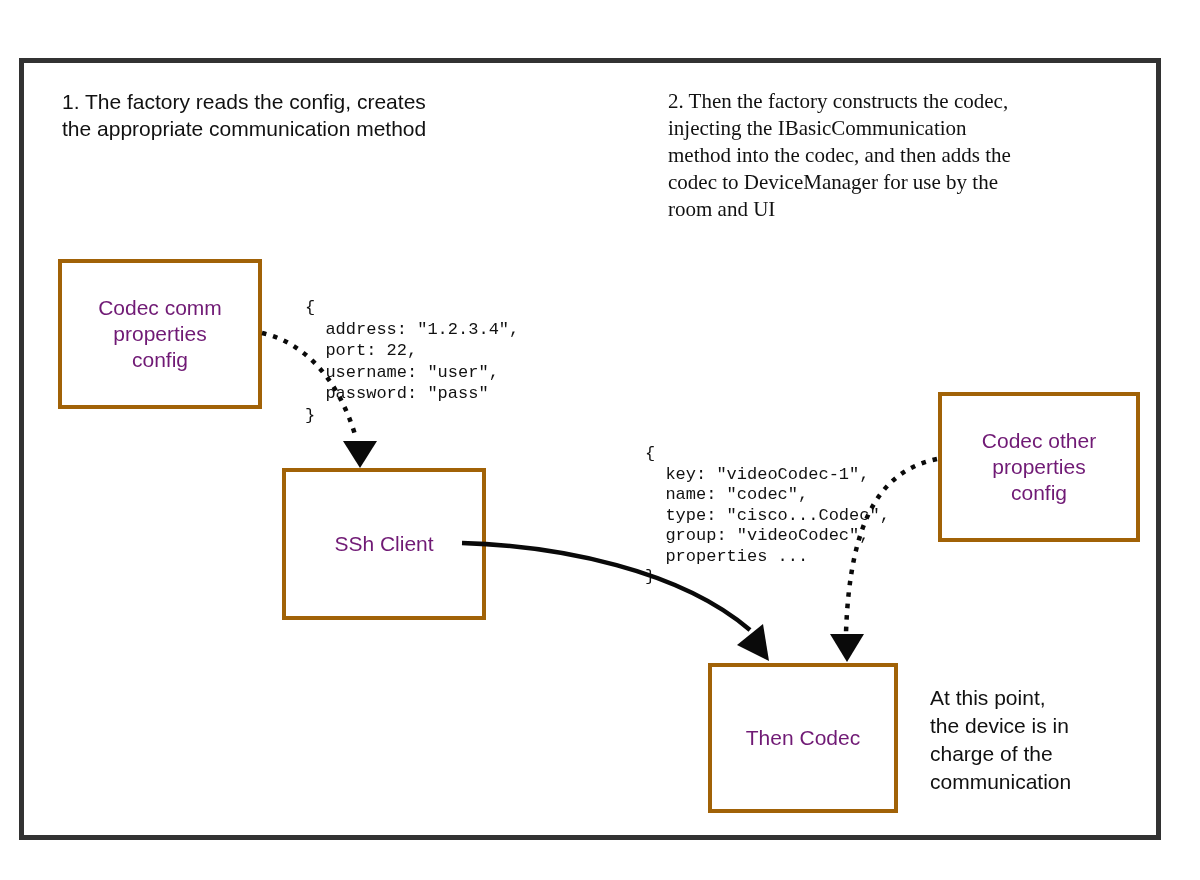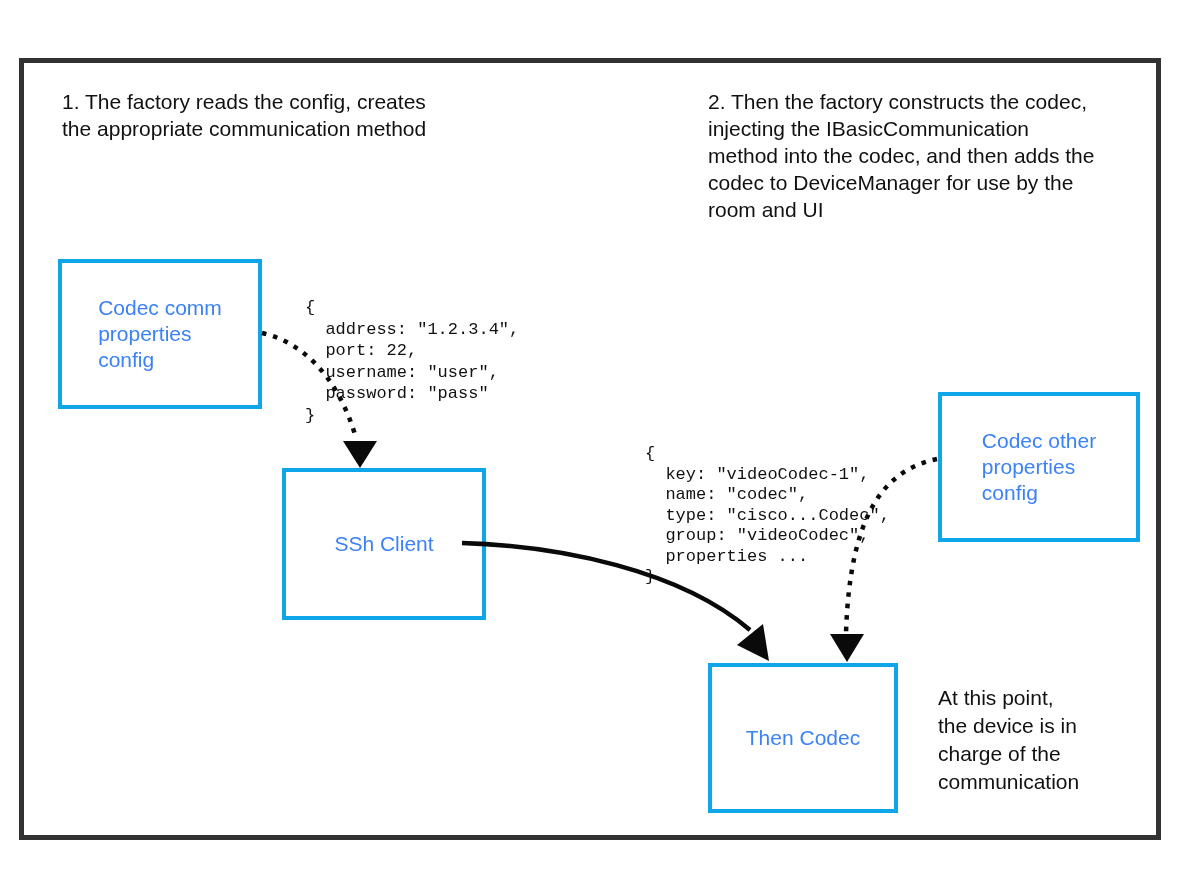--- a/index.html
+++ b/index.html
@@ -27,35 +27,35 @@
     background: #ffffff;
   }
   .note {
     position: absolute;
     font-size: 21px;
     line-height: 27px;
     white-space: pre-line;
     color: #111111;
   }
   .note-step1 { left: 62px;  top: 88px; }
-  .note-step2 { left: 708px; top: 88px; }
-  .note-result { left: 930px; top: 684px; line-height: 28px; margin-left: 8px; }
+  .note-step2 { left: 668px; top: 88px; font-family: Liberation Serif, serif; }
+  .note-result { left: 930px; top: 684px; line-height: 28px; }
   .dbox {
     position: absolute;
-    border: 4px solid #0ea5e9;
+    border: 4px solid #a16207;
     background: #ffffff;
     box-sizing: border-box;
     display: flex;
     align-items: center;
     justify-content: center;
-    text-align: left;
+    text-align: center;
     font-size: 21px;
     line-height: 26px;
     white-space: pre-line;
-    color: #3b82f6;
+    color: #701a75;
     z-index: 2;
   }
   .box-codec-comm  { left: 58px;  top: 259px; width: 204px; height: 150px; }
   .box-ssh-client  { left: 258px; top: 468px; width: 204px; height: 152px; margin-left: 24px; }
   .box-codec-other { left: 938px; top: 385px; width: 202px; height: 150px; margin-top: 7px; }
   .box-cisco-codec { left: 708px; top: 663px; width: 190px; height: 150px; }
   .code {
     position: absolute;
     font-family: "Liberation Mono", "DejaVu Sans Mono", monospace;
     font-size: 17px;

